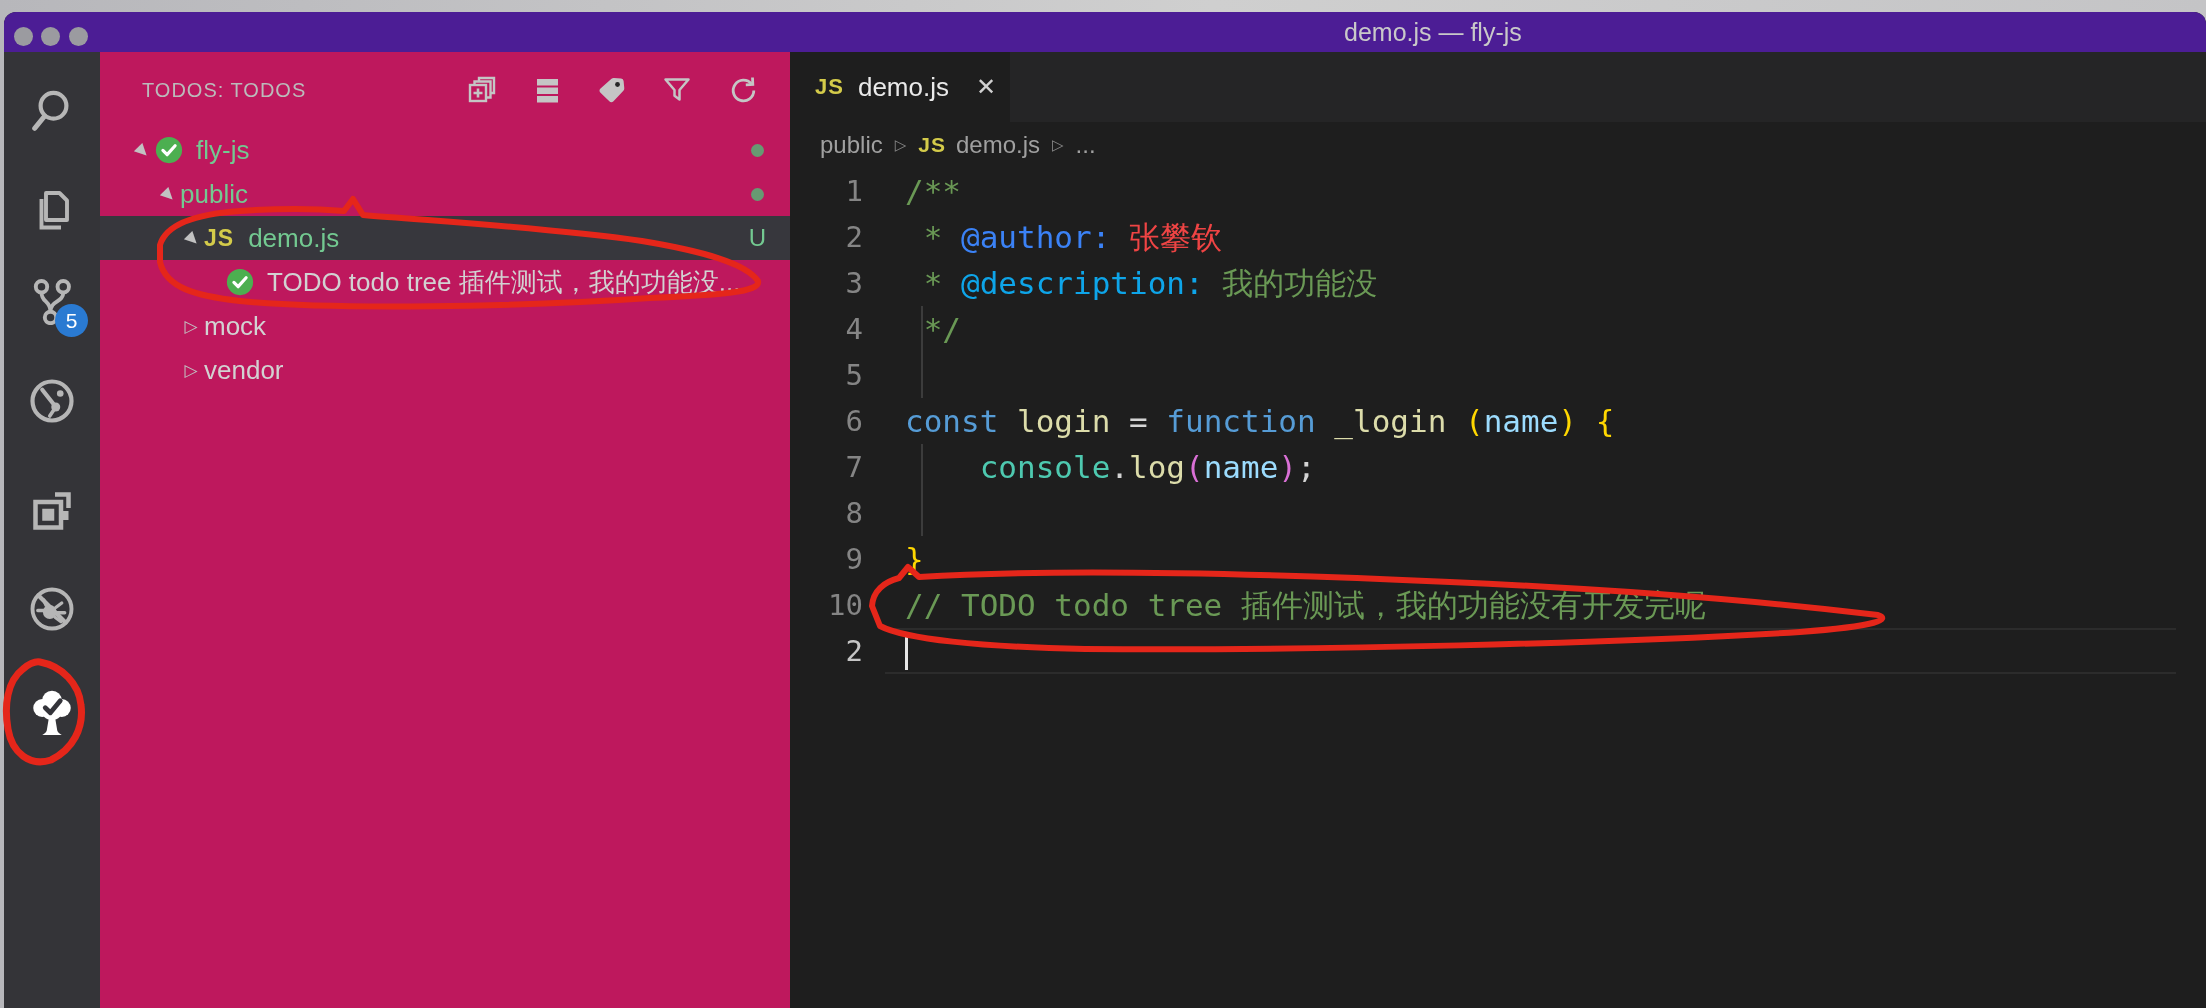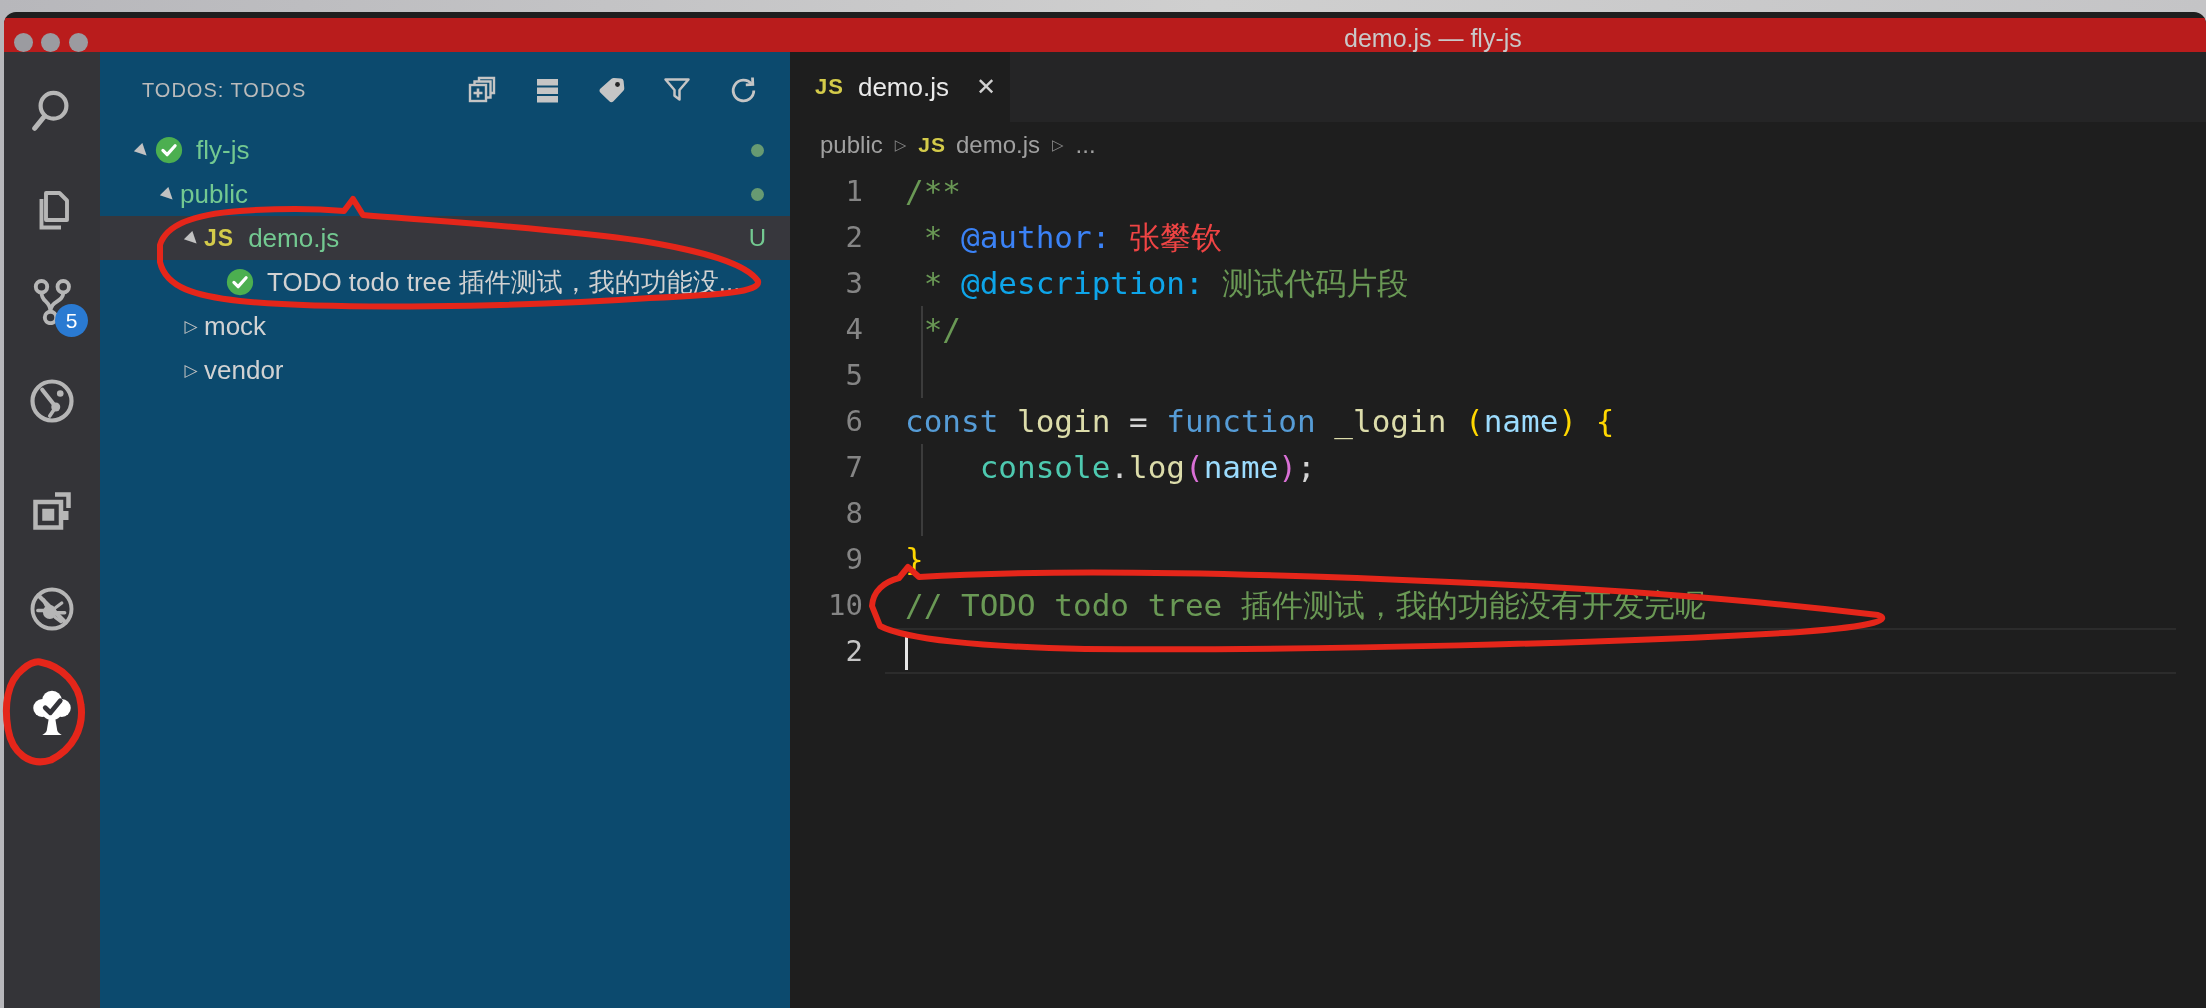--- a/index.html
+++ b/index.html
@@ -1,33 +1,33 @@
 <!DOCTYPE html>
 <html><head>
 <meta charset="utf-8">
 <style>
   * { margin:0; padding:0; box-sizing:border-box; }
   html,body { width:2206px; height:1008px; overflow:hidden; background:#1e1e1e;
     font-family:"Liberation Sans", sans-serif; }
   .desktop { position:absolute; inset:0; background:linear-gradient(90deg,#b7b7bb,#cfcfcf 55%,#c4c4c6); }
   .window { position:absolute; left:4px; top:12px; right:0; bottom:0;
     background:#1e1e1e; border-radius:12px 12px 0 0; overflow:hidden; }
-  .titlebar { position:absolute; left:0; top:0; right:0; height:40px; background:#b91c1c;margin-top:6px; }
+  .titlebar { position:absolute; left:0; top:0; right:0; height:40px; background:#4c1d95; }
   .tl { position:absolute; top:15px; width:19px; height:19px; border-radius:50%; background:#9b9ba0; }
   .tl.c1{left:10px} .tl.c2{left:37px} .tl.c3{left:65px}
   .win-title { position:absolute; left:1340px; top:50%; transform:translateY(-50%);
     color:#c9c9c9; font-size:25px; white-space:nowrap; }
   .body { position:absolute; top:40px; left:0; right:0; bottom:0; display:flex; }
   .activitybar { position:relative; width:96px; background:#343438; flex:none; }
   .ab-item { position:absolute; left:0; width:96px; height:56px; display:flex;
     align-items:center; justify-content:center; color:#b6b6b6; }
   .ab-item svg { width:48px; height:48px; }
   .ab-badge { position:absolute; right:12px; bottom:-8px; width:33px; height:33px; border-radius:50%;
     background:#2a7ad2; color:#fff; font-size:21px; display:flex; align-items:center; justify-content:center; }
-  .sidebar { position:relative; width:690px; background:#0c4a6e; flex:none; overflow:hidden; }
+  .sidebar { position:relative; width:690px; background:#be185d; flex:none; overflow:hidden; }
   .sb-header { position:absolute; top:0; left:0; right:0; height:76px; display:flex; align-items:center; }
   .sb-title { margin-left:42px; color:#bbbbbb; font-size:20px; letter-spacing:1px; }
   .sb-actions { position:absolute; right:32px; top:0; height:76px; display:flex; align-items:center; gap:33px; }
   .sb-actions .act { width:32px; height:32px; color:#c5c5c5; cursor:pointer; }
   .sb-actions svg { width:32px; height:32px; }
   .tree { position:absolute; top:76px; left:0; right:0; }
   .row { position:relative; height:44px; display:flex; align-items:center; white-space:nowrap; overflow:hidden; }
   .row.selected { background:#37373d; }
   .twistie { width:26px; flex:none; color:#c2c2c2; display:flex; align-items:center; justify-content:center; }
   .twistie.exp { font-size:24px; transform:rotate(-45deg); }
@@ -229,21 +229,21 @@
           <div class="cline">
             <div class="gutter">1</div>
             <div class="ctext"><span style="color: rgb(106, 153, 85);">/**</span></div>
           </div>
           <div class="cline">
             <div class="gutter">2</div>
             <div class="ctext"><span style="color: rgb(106, 153, 85);"> * </span><span style="color: #3b82f6;">@author:</span><span style="color: #ef4444; text-align: center;"> 张攀钦</span></div>
           </div>
           <div class="cline">
             <div class="gutter">3</div>
-            <div class="ctext"><span style="color: rgb(106, 153, 85);"> * </span><span style="color: #0ea5e9;">@description:</span><span style="color: rgb(106, 153, 85);"> 测试代码片段</span></div>
+            <div class="ctext"><span style="color: rgb(106, 153, 85);"> * </span><span style="color: #0ea5e9;">@description:</span><span style="color: rgb(106, 153, 85);"> 我的功能没</span></div>
           </div>
           <div class="cline guide">
             <div class="gutter">4</div>
             <div class="ctext"><span style="color: rgb(106, 153, 85);"> */</span></div>
           </div>
           <div class="cline guide">
             <div class="gutter">5</div>
             <div class="ctext"></div>
           </div>
           <div class="cline">

